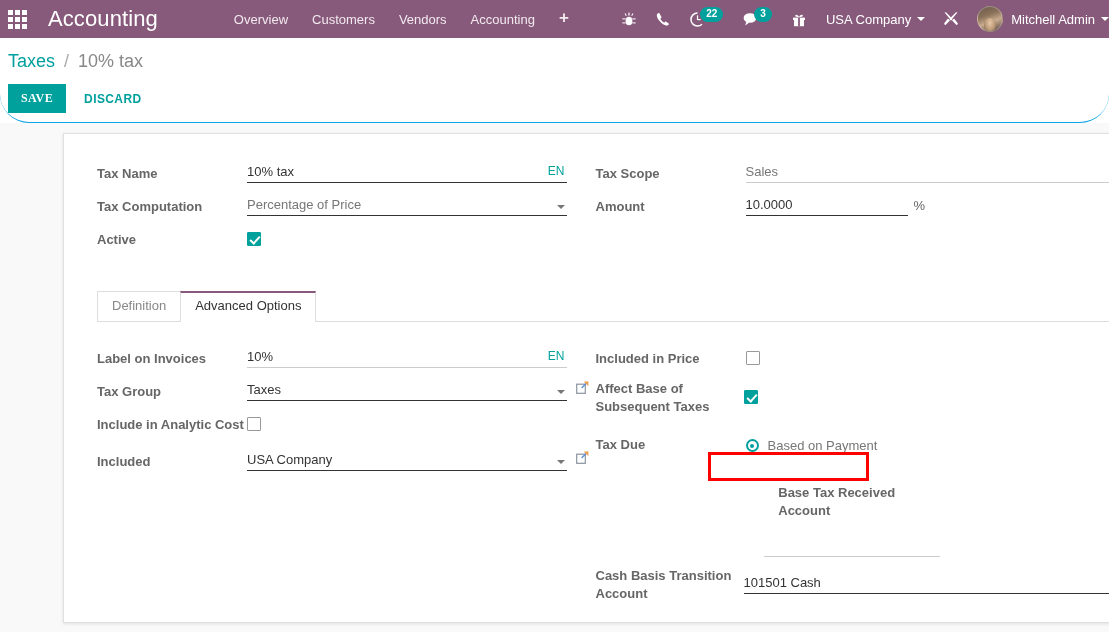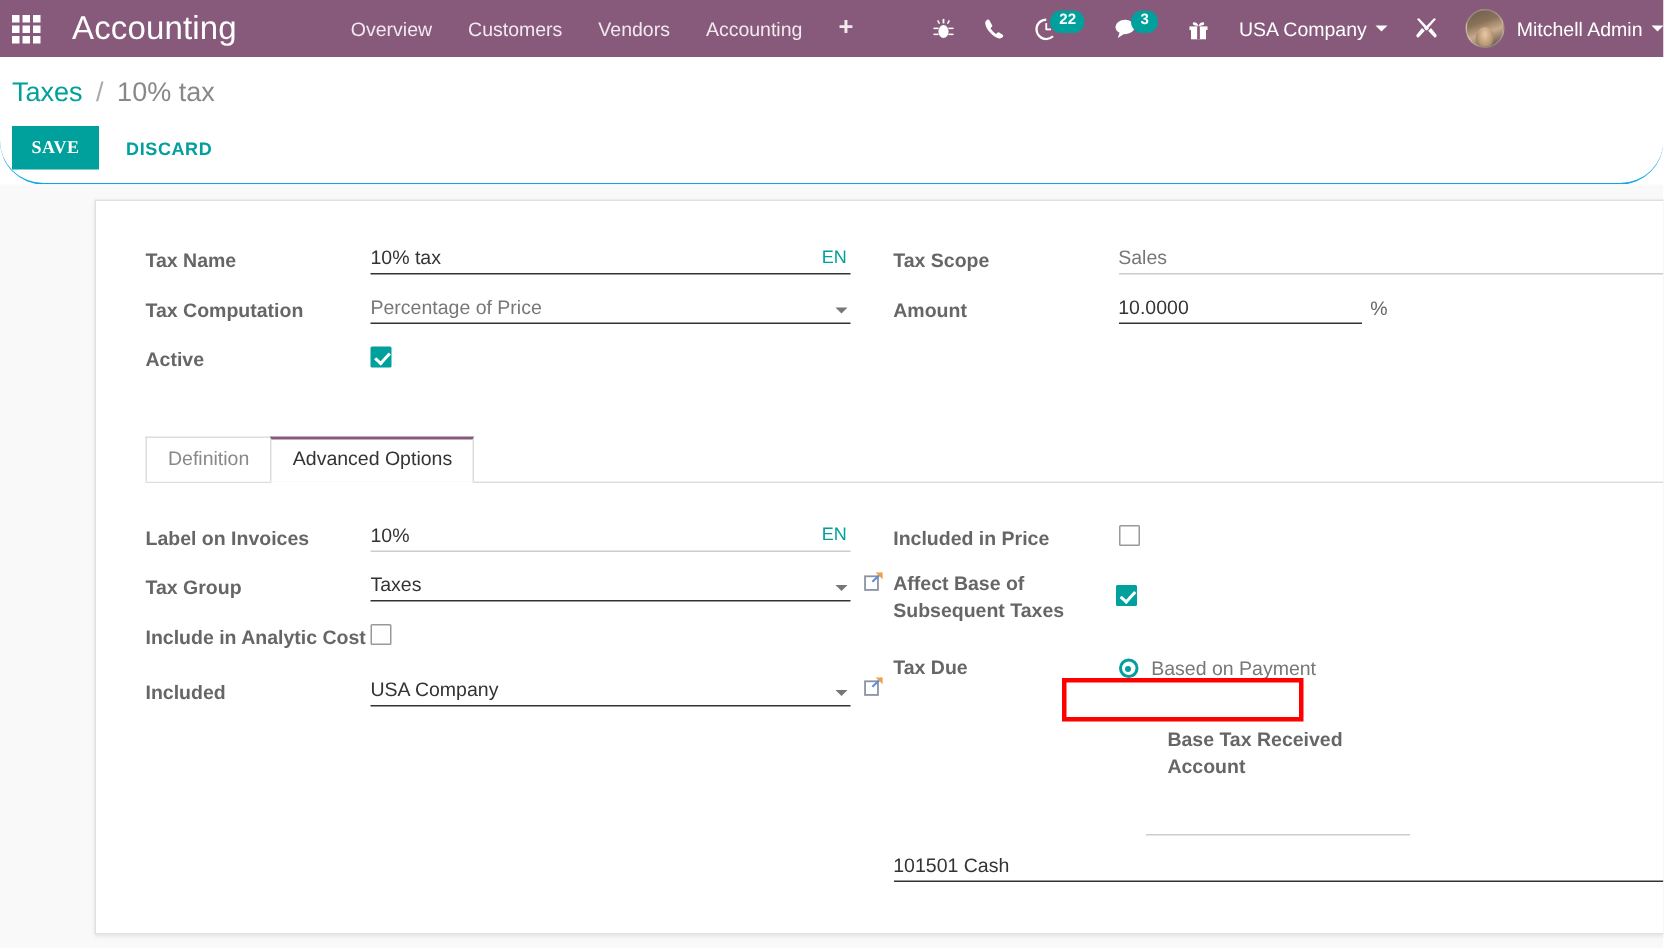--- a/index.html
+++ b/index.html
@@ -633,20 +633,21 @@
           <div class="f-row" style="margin-top:22px;flex-direction:column;">
             <div class="f-label lbl-w150b two-line-label" style="width:148px;">Base Tax Received Account</div>
             <div class="f-ctrl" style="padding-top:16px;">
               <div class="input-wrap">
                 <input class="f-input thin-line" type="text" value="" style="">
               </div>
             </div>
           </div>
 
           <div class="f-row" style="margin-top:8px;">
+            <div class="f-label lbl-w150b two-line-label" style="width:148px;">Cash Basis Transition Account</div>
             <div class="f-ctrl">
               <div class="input-wrap">
                 <input class="f-input" type="text" value="101501 Cash" style="">
               </div>
             </div>
           </div>
 
         </div>
       </div>
     </div>

